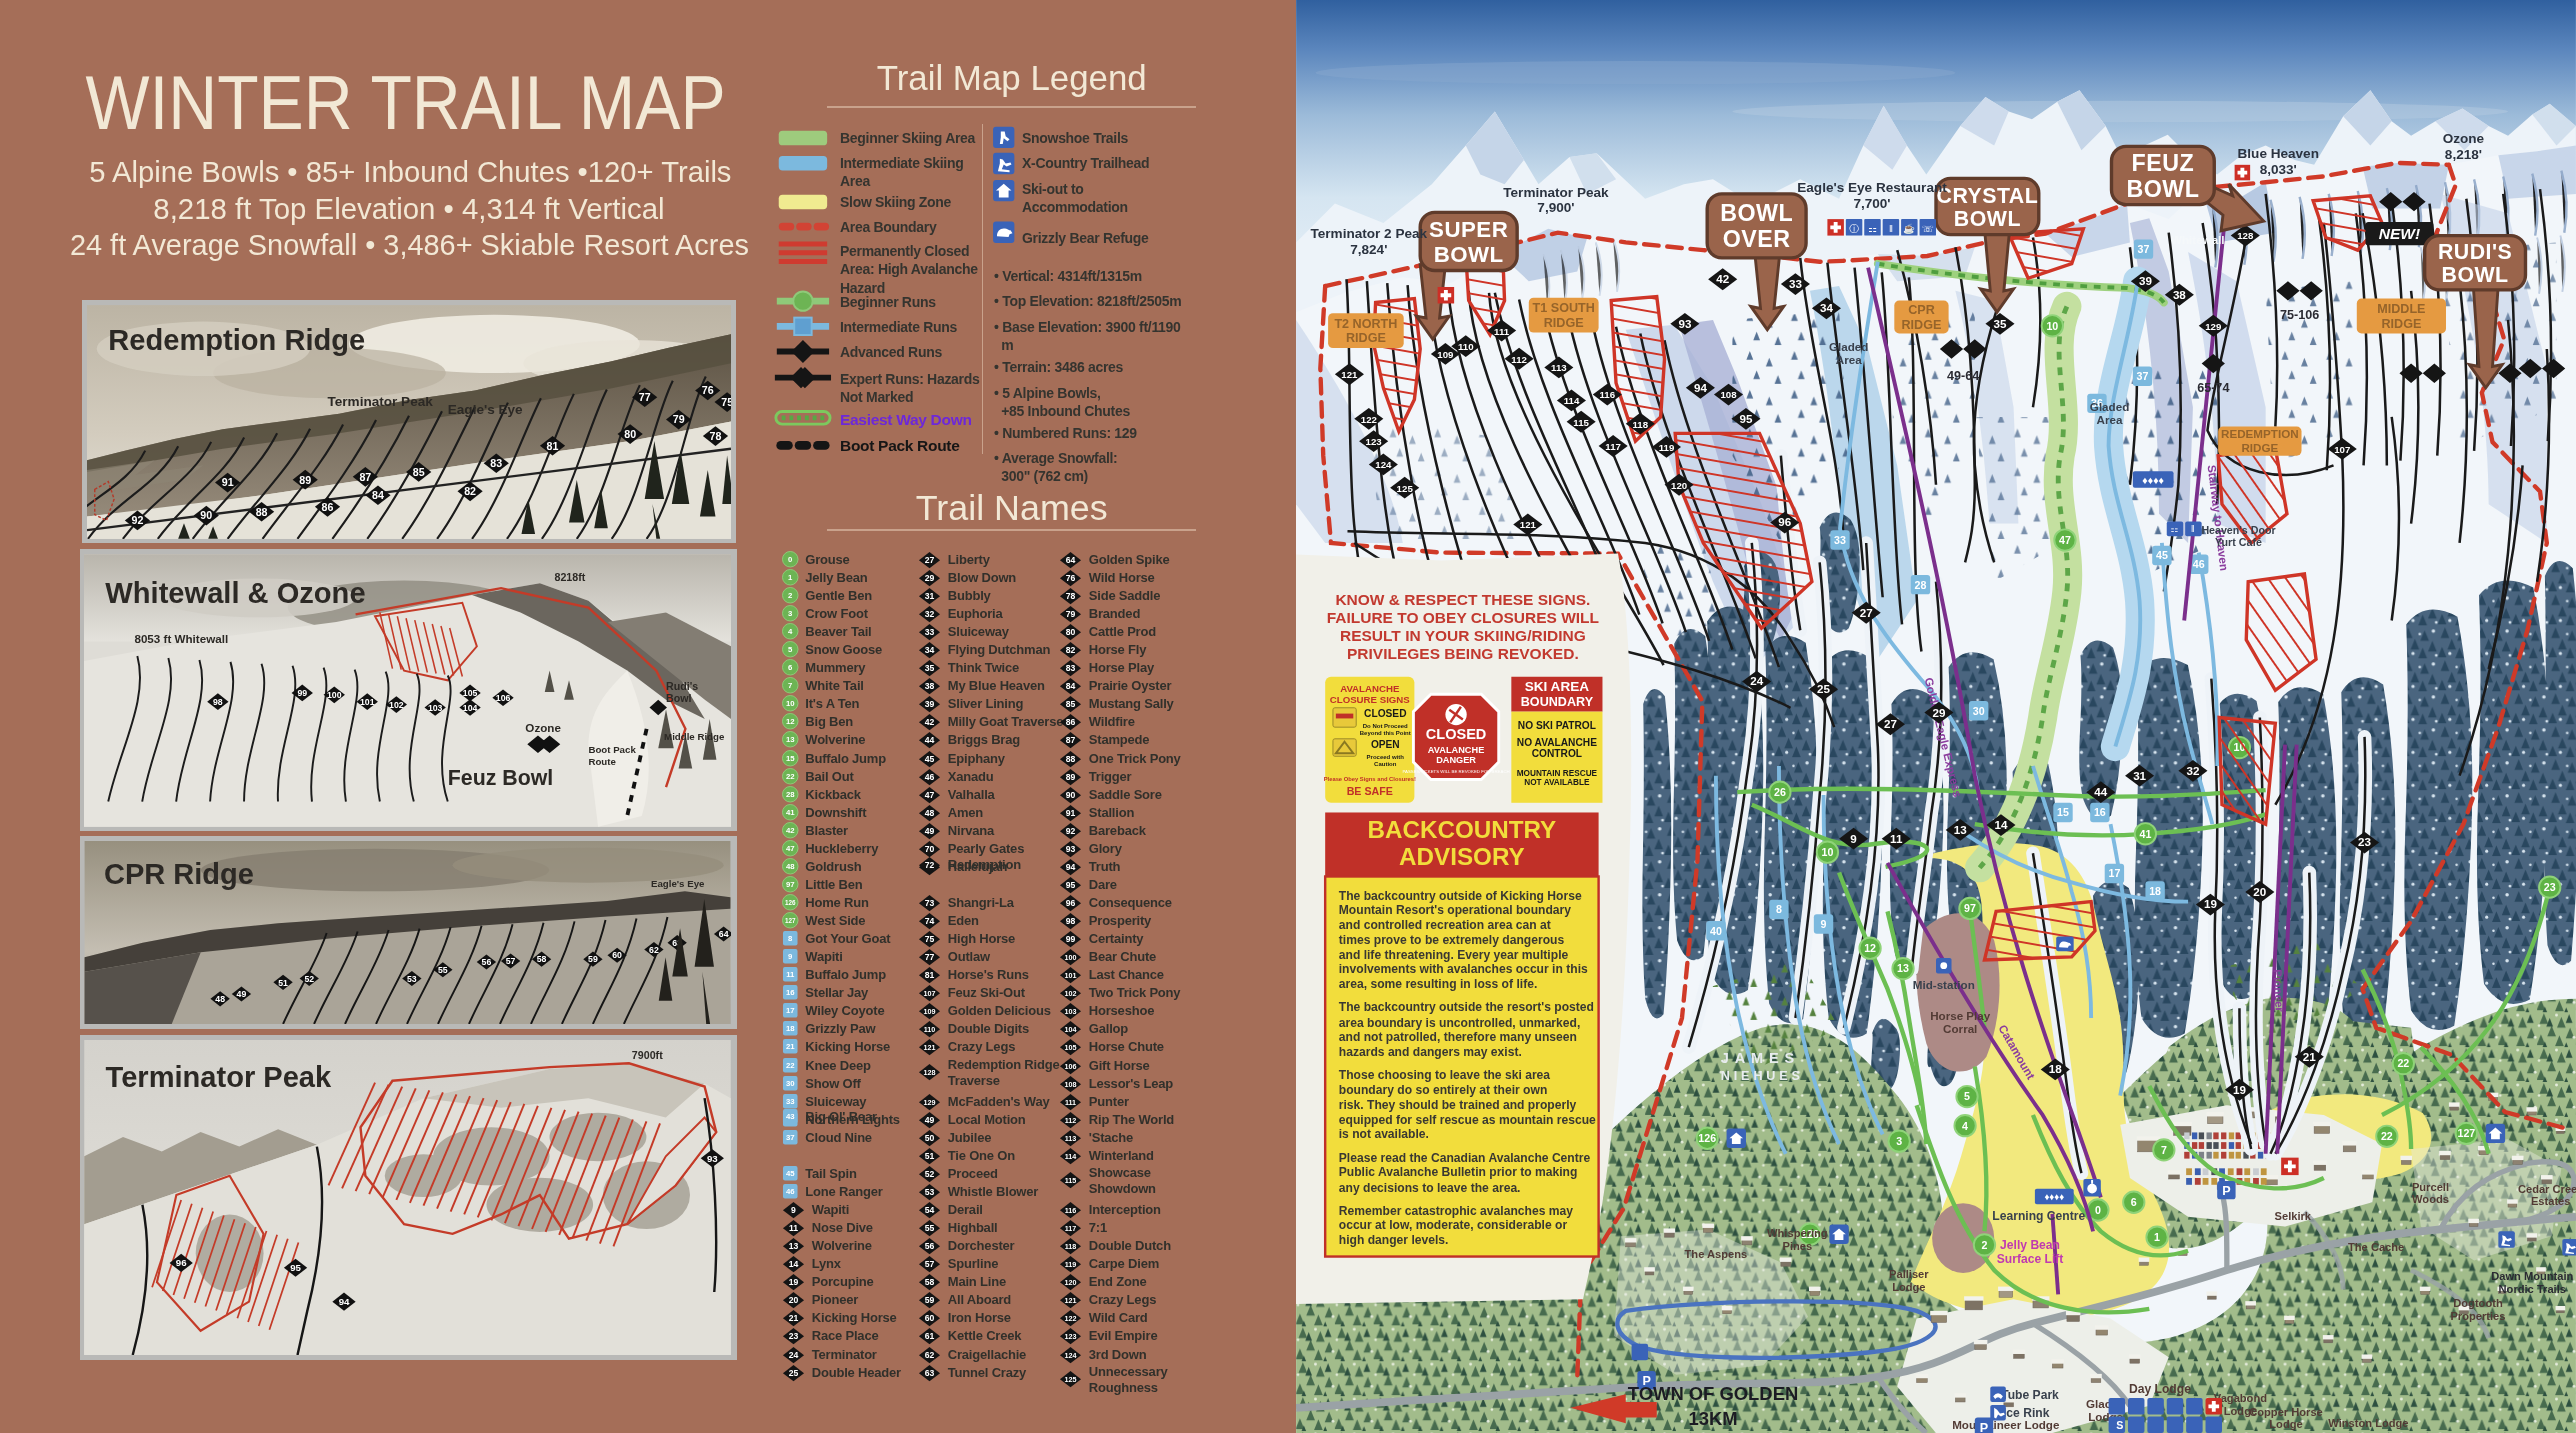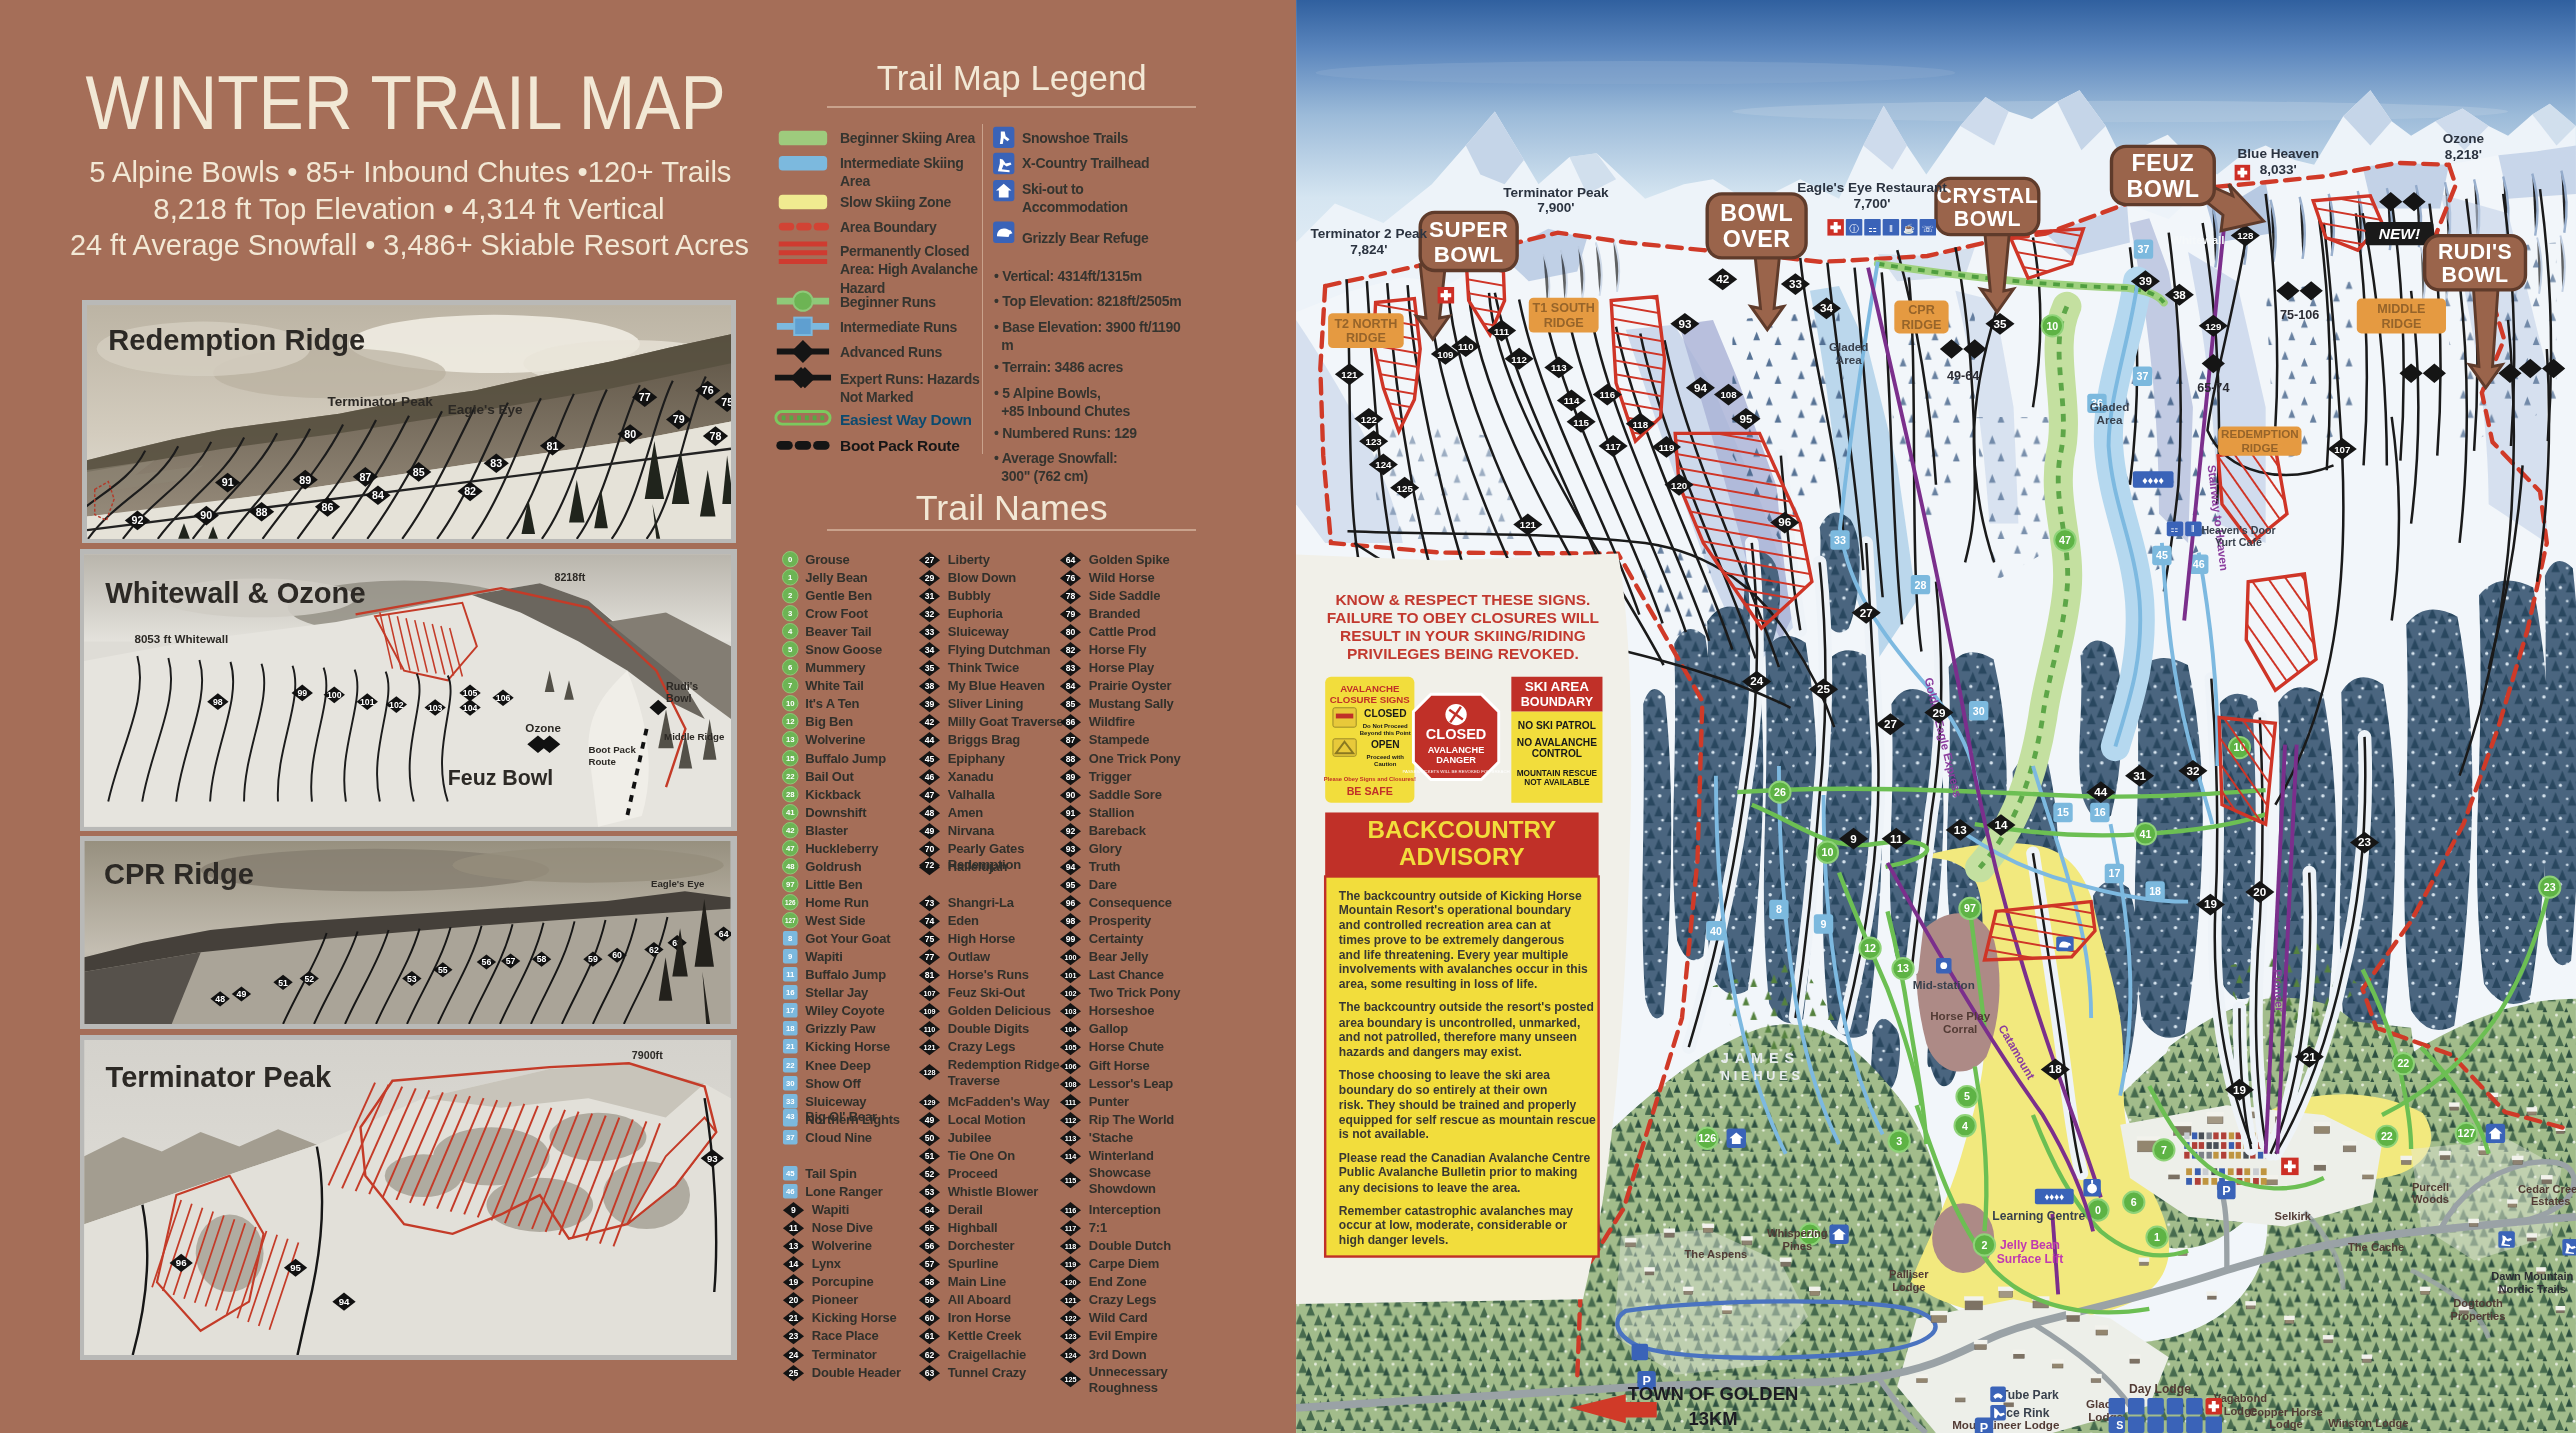--- a/index.html
+++ b/index.html
@@ -469,21 +469,21 @@
 </svg>
 <div class="abs legtxt" style="left:840px;top:129px">Beginner Skiing Area</div>
 <div class="abs legtxt" style="left:840px;top:154px">Intermediate Skiing<br>Area</div>
 <div class="abs legtxt" style="left:840px;top:193px">Slow Skiing Zone</div>
 <div class="abs legtxt" style="left:840px;top:218px">Area Boundary</div>
 <div class="abs legtxt" style="left:840px;top:242px">Permanently Closed<br>Area: High Avalanche<br>Hazard</div>
 <div class="abs legtxt" style="left:840px;top:293px">Beginner Runs</div>
 <div class="abs legtxt" style="left:840px;top:318px">Intermediate Runs</div>
 <div class="abs legtxt" style="left:840px;top:343px">Advanced Runs</div>
 <div class="abs legtxt" style="left:840px;top:370px">Expert Runs: Hazards<br>Not Marked</div>
-<div class="abs legtxt" style="left:840px;top:411px;color:#0c4a6e;font-size:15.5px">Easiest Way Down</div>
+<div class="abs legtxt" style="left:840px;top:411px;color:#6d28d9;font-size:15.5px">Easiest Way Down</div>
 <div class="abs legtxt" style="left:840px;top:437px;color:#161616;font-size:15.5px">Boot Pack Route</div>
 <svg class="abs" style="left:991px;top:116px" width="39" height="155" viewBox="0 0 40 160">
 <rect x="2" y="11" width="22" height="22" rx="3" fill="#3a63b8"></rect>
     <path d="M10,16 l4,0 l1,5 l4,3 l-2,2 l-4,-3 l-1,6 l-3,0 l1,-7 Z" fill="#fff"></path>
 <rect x="2" y="38" width="22" height="22" rx="3" fill="#3a63b8"></rect>
     <path d="M9,44 l3,1 l3,4 l5,-1 l1,2 l-5,2 l-3,-2 l-2,5 l8,1 l0,2 l-12,-1 l2,-8 Z" fill="#fff"></path>
 <rect x="2" y="66" width="22" height="22" rx="3" fill="#3a63b8"></rect>
     <path d="M13,70 l8,7 l-3,0 l0,7 l-10,0 l0,-7 l-3,0 Z" fill="#fff"></path>
 <rect x="2" y="109" width="22" height="22" rx="3" fill="#3a63b8"></rect>
     <path d="M6,124 c0,-5 3,-8 7,-8 c4,0 5,2 7,2 l2,3 l-3,1 l-1,3 Z" fill="#fff"></path>
@@ -1292,21 +1292,21 @@
       <path d="M1,9.5 L12,1 L23,9.5 L12,18 Z" fill="#141414"></path>
       <text x="12" y="12.2" font-size="9" fill="#fff" text-anchor="middle" font-weight="bold">99</text>
     </svg>
     <div class="trail">Certainty</div>
   </div>
 <div class="trow" style="left:1059px;top:948px">
     <svg class="ticon" width="23" height="18.4" viewBox="0 0 24 19">
       <path d="M1,9.5 L12,1 L23,9.5 L12,18 Z" fill="#141414"></path>
       <text x="12" y="12.2" font-size="7.5" fill="#fff" text-anchor="middle" font-weight="bold">100</text>
     </svg>
-    <div class="trail">Bear Jelly</div>
+    <div class="trail">Bear Chute</div>
   </div>
 <div class="trow" style="left:1059px;top:966px">
     <svg class="ticon" width="23" height="18.4" viewBox="0 0 24 19">
       <path d="M1,9.5 L12,1 L23,9.5 L12,18 Z" fill="#141414"></path>
       <text x="12" y="12.2" font-size="7.5" fill="#fff" text-anchor="middle" font-weight="bold">101</text>
     </svg>
     <div class="trail">Last Chance</div>
   </div>
 <div class="trow" style="left:1059px;top:984px">
     <svg class="ticon" width="23" height="18.4" viewBox="0 0 24 19">

